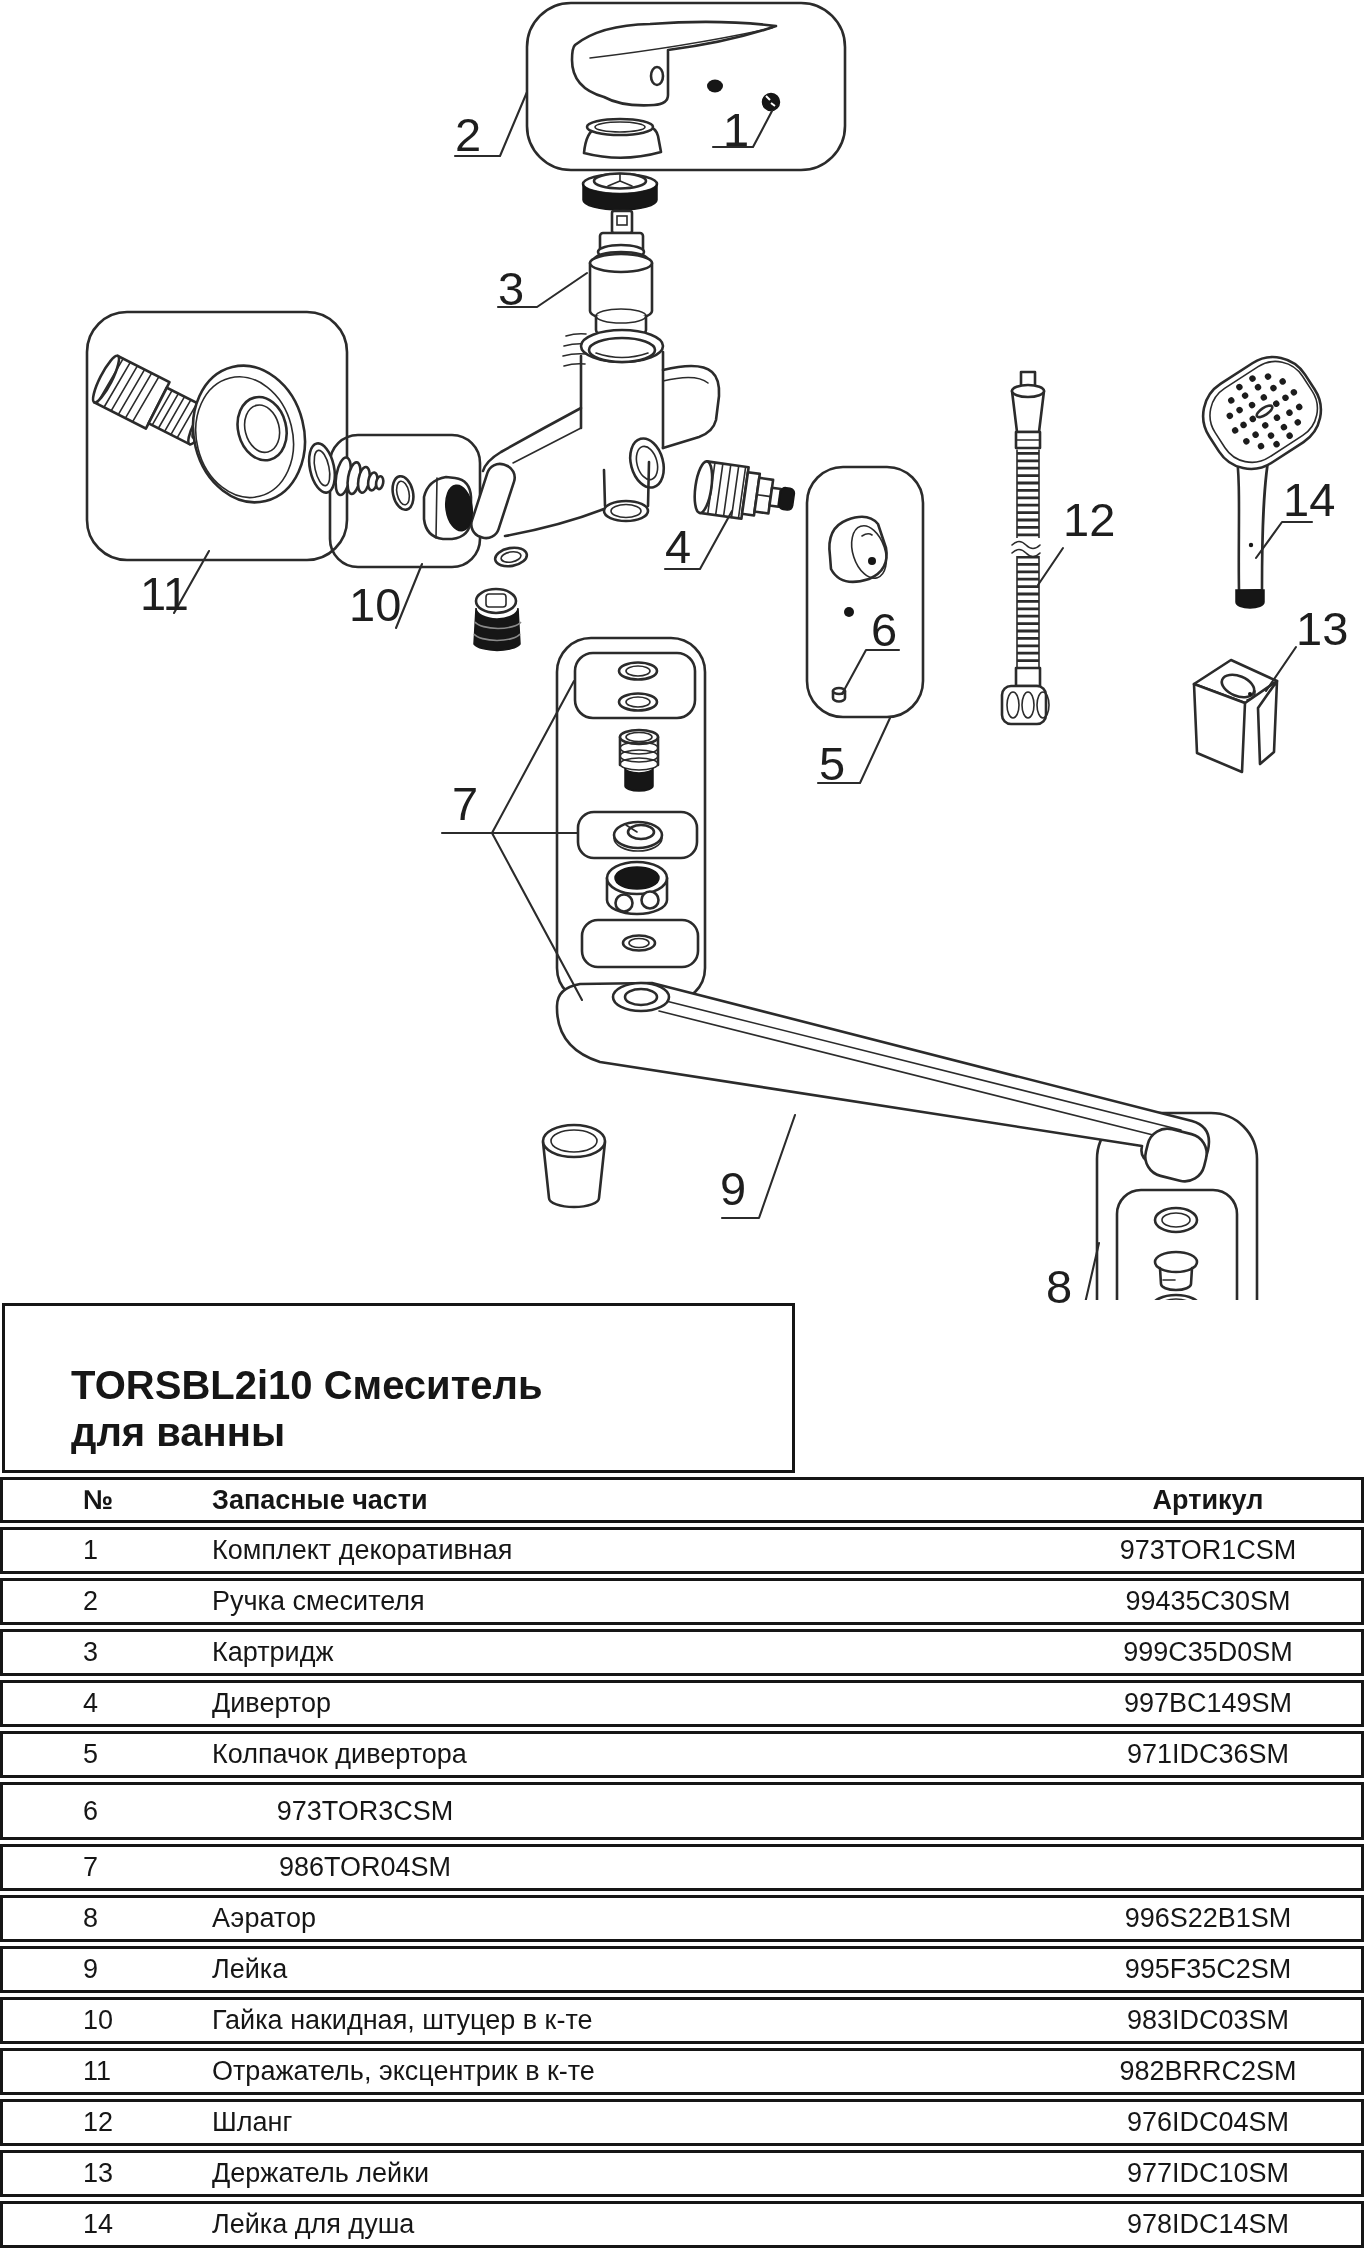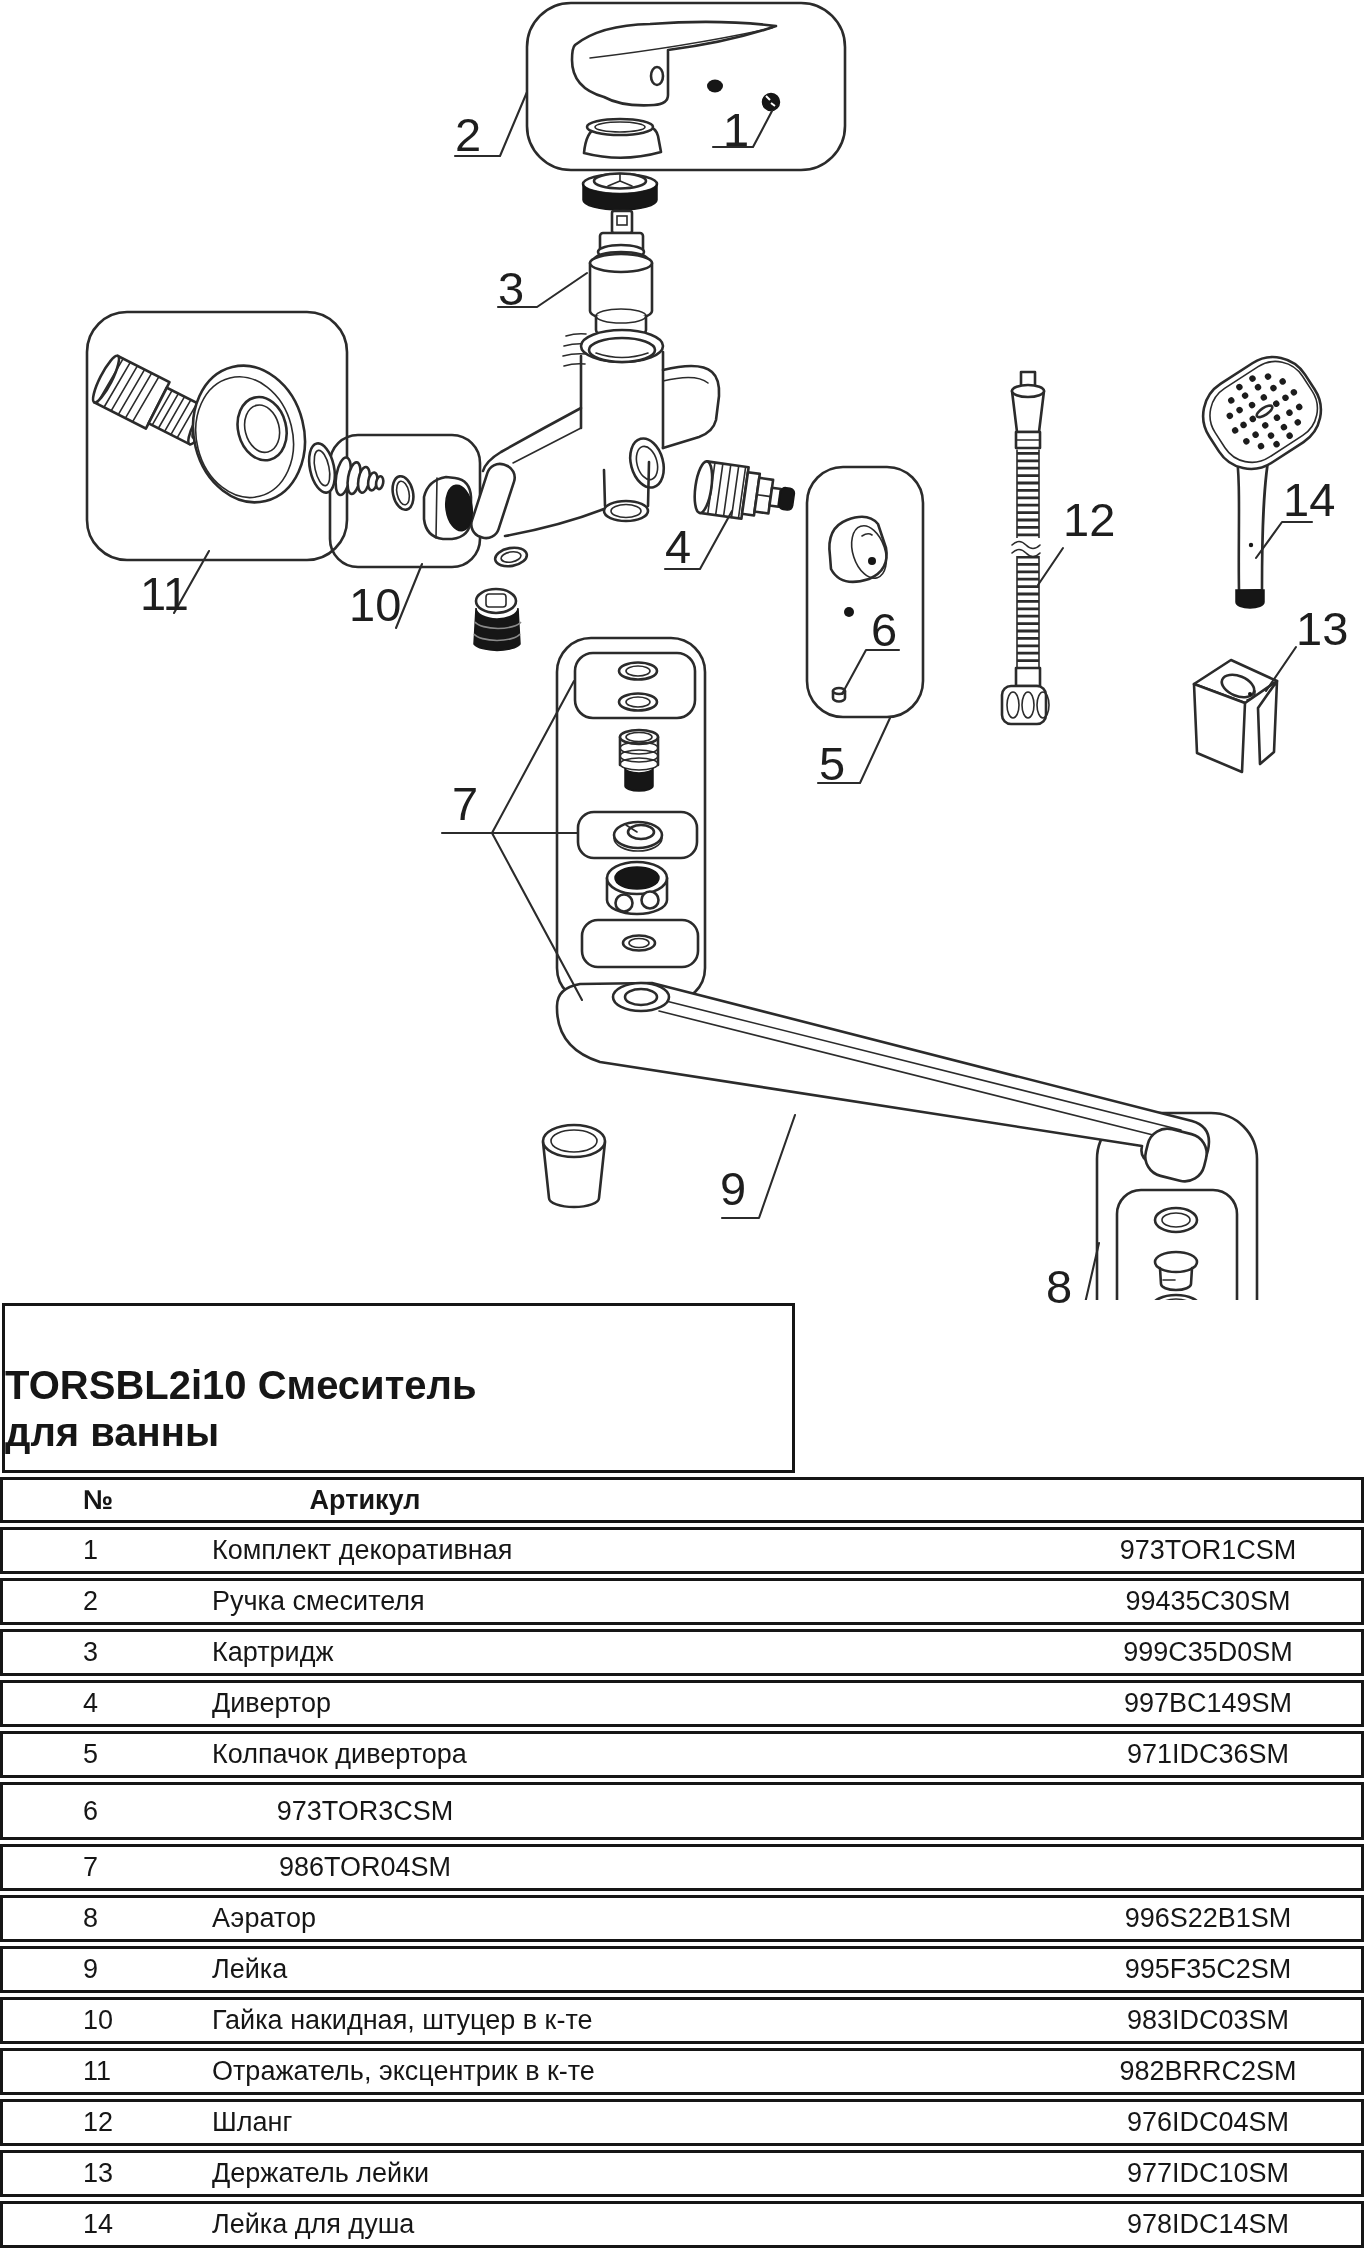--- a/index.html
+++ b/index.html
@@ -9,21 +9,21 @@
   .diagram svg{position:absolute;left:0;top:0;}
   .st{stroke:#2b2b2b;fill:none;stroke-width:2.6;stroke-linecap:round;stroke-linejoin:round;}
   .fw{stroke:#2b2b2b;fill:#ffffff;stroke-width:2.6;stroke-linecap:round;stroke-linejoin:round;}
   .fd{fill:#161616;stroke:none;}
   .fd2{fill:#161616;stroke:#161616;stroke-width:1.5;}
   .thin{stroke:#2b2b2b;fill:none;stroke-width:1.6;stroke-linecap:round;}
   .ld{stroke:#2b2b2b;fill:none;stroke-width:2.1;stroke-linecap:round;stroke-linejoin:round;}
   .callout{position:absolute;font-size:47px;line-height:1;font-weight:400;color:#1e1e1e;}
   .title-box{position:absolute;left:2px;top:1303px;width:793px;height:170px;
              border:3px solid #161616;box-sizing:border-box;background:#fff;}
-  .title-box .tl{font-size:40px;font-weight:700;line-height:47px;}
+  .title-box .tl{padding-left:66px;font-size:40px;font-weight:700;line-height:47px;}
   .title-box .tl.first{padding-top:56px;}
   .parts-table{position:absolute;left:0;top:1477px;width:1364px;}
   .prow{box-sizing:border-box;width:1364px;height:47px;border:3px solid #161616;
         margin-bottom:4px;display:flex;align-items:center;background:#fff;font-size:27px;}
   .prow.header{height:46px;font-weight:700;}
   .prow.tall{height:58px;}
   .c1{box-sizing:border-box;width:209px;padding-left:80px;flex:none;}
   .c2{flex:1;}
   .c3{box-sizing:border-box;width:306px;flex:none;text-align:center;}
 </style>
@@ -345,20 +345,21 @@
   </div>
 
   <div class="title-box">
     <div class="tl first">TORSBL2i10 Смеситель</div>
     <div class="tl">для ванны</div>
   </div>
 
   <div class="parts-table">
     <div class="prow header">
       <div class="c1">№</div>
+      <div class="c2">Запасные части</div>
       <div class="c3">Артикул</div>
     </div>
     <div class="prow">
       <div class="c1">1</div>
       <div class="c2">Комплект декоративная</div>
       <div class="c3">973TOR1CSM</div>
     </div>
     <div class="prow">
       <div class="c1">2</div>
       <div class="c2">Ручка смесителя</div>

